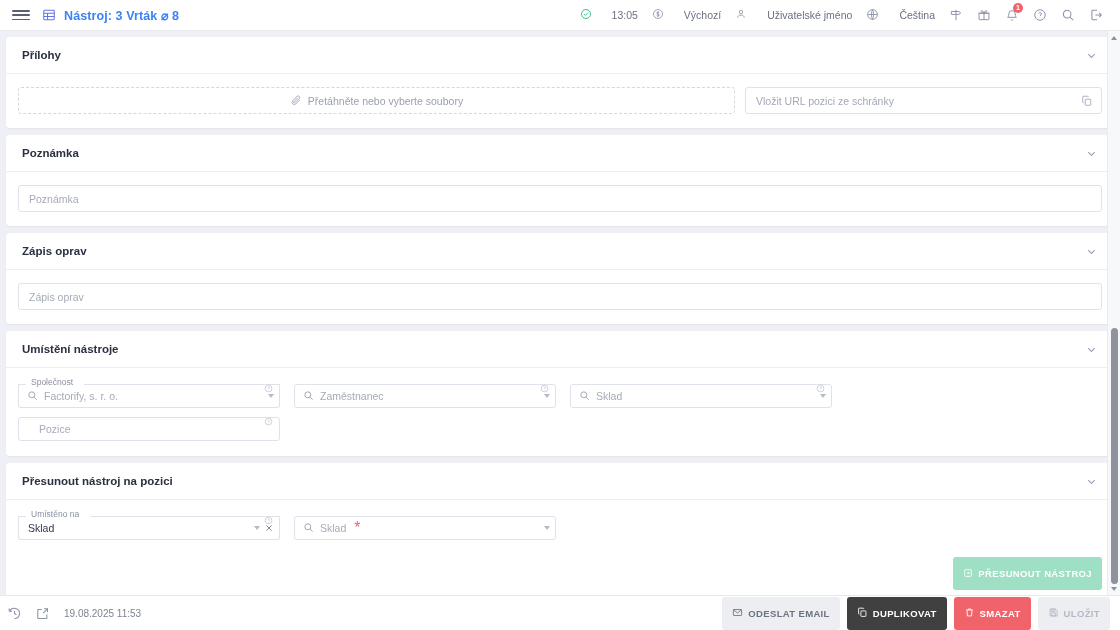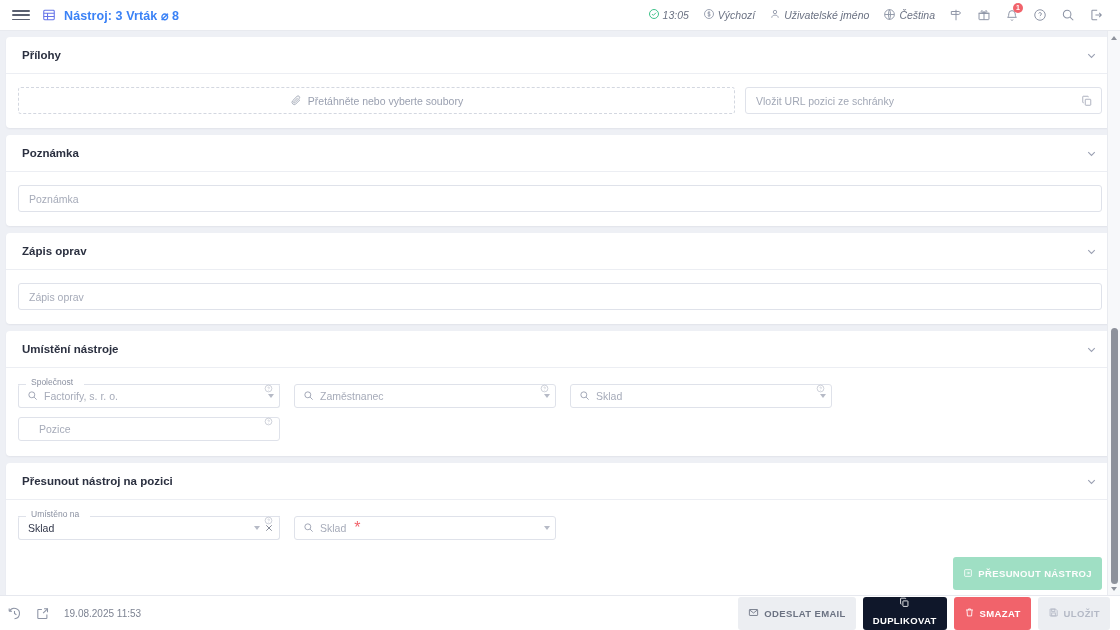--- a/index.html
+++ b/index.html
@@ -18,22 +18,22 @@
     padding: 0 10px 0 12px;
     border-bottom: 1px solid #e8eaef;
     position: relative; z-index: 20;
   }
   .hamburger { width: 18px; height: 14px; display: flex; flex-direction: column;
     justify-content: space-between; cursor: pointer; margin-right: 12px; padding: 2px 0;}
   .hamburger i { display: block; height: 1.5px; background: #5a6070; border-radius: 1px; }
   .title-icon { margin-right: 8px; display: flex; align-items: center; }
   .page-title { font-size: 12.5px; font-weight: bold; color: #3b82f6; letter-spacing: .1px; }
   .topbar-right { margin-left: auto; display: flex; align-items: center; gap: 0px; }
-  .tb-item { display: flex; align-items: center; gap: 3px; padding: 0 7px; height: 31px;
-    font-size: 10.5px; color: #6a7182; cursor: pointer; white-space: nowrap; font-style: italic; }
+  .tb-item { display: flex; align-items: center; gap: 20px; padding: 0 7px; height: 31px;
+    font-size: 10.5px; color: #6a7182; cursor: pointer; white-space: nowrap; }
   .tb-icon { padding: 0 7px; display:flex; align-items:center; justify-content:center;
     height: 31px; cursor: pointer; position: relative; }
   .badge { position: absolute; top: 3px; right: 3px; background: #f1636b; color: #fff;
     font-size: 7px; font-weight: bold; width: 10px; height: 10px; border-radius: 50%;
     display: flex; align-items: center; justify-content: center; line-height: 1; }
 
   
   .scroll-area {
     position: absolute; top: 31px; left: 0; right: 0; bottom: 35px;
     background: #eef0f5; overflow: hidden;
@@ -109,21 +109,21 @@
   
   .action-row { padding: 0 12px 13px 12px; display: flex; justify-content: flex-end; }
   .btn {
     height: 33px; border-radius: 3px; border: none; cursor: pointer;
     display: inline-flex; align-items: center; gap: 5px; padding: 0 10px;
     font-size: 9.5px; font-weight: bold; letter-spacing: .35px;
     font-family: inherit; white-space: nowrap;
   }
   .btn-green { background: #9fdfc4; color: #fdfdfd; }
   .btn-grey  { background: #eceef2; color: #6b7282; }
-  .btn-blue  { background: #0f172a; color: #ffffff; flex-direction: column; }
+  .btn-blue  { background: #404040; color: #ffffff; }
   .btn-red   { background: #f1636b; color: #ffffff; }
   .btn-disabled { background: #eceef2; color: #b4b9c6; cursor: default; }
 
   
   .bottombar {
     position: absolute; bottom: 0; left: 0; right: 0; height: 35px;
     background: #fff; border-top: 1px solid #e6e8ee;
     display: flex; align-items: center; padding: 0 10px 0 5px; gap: 9px;
     z-index: 20;
   }

